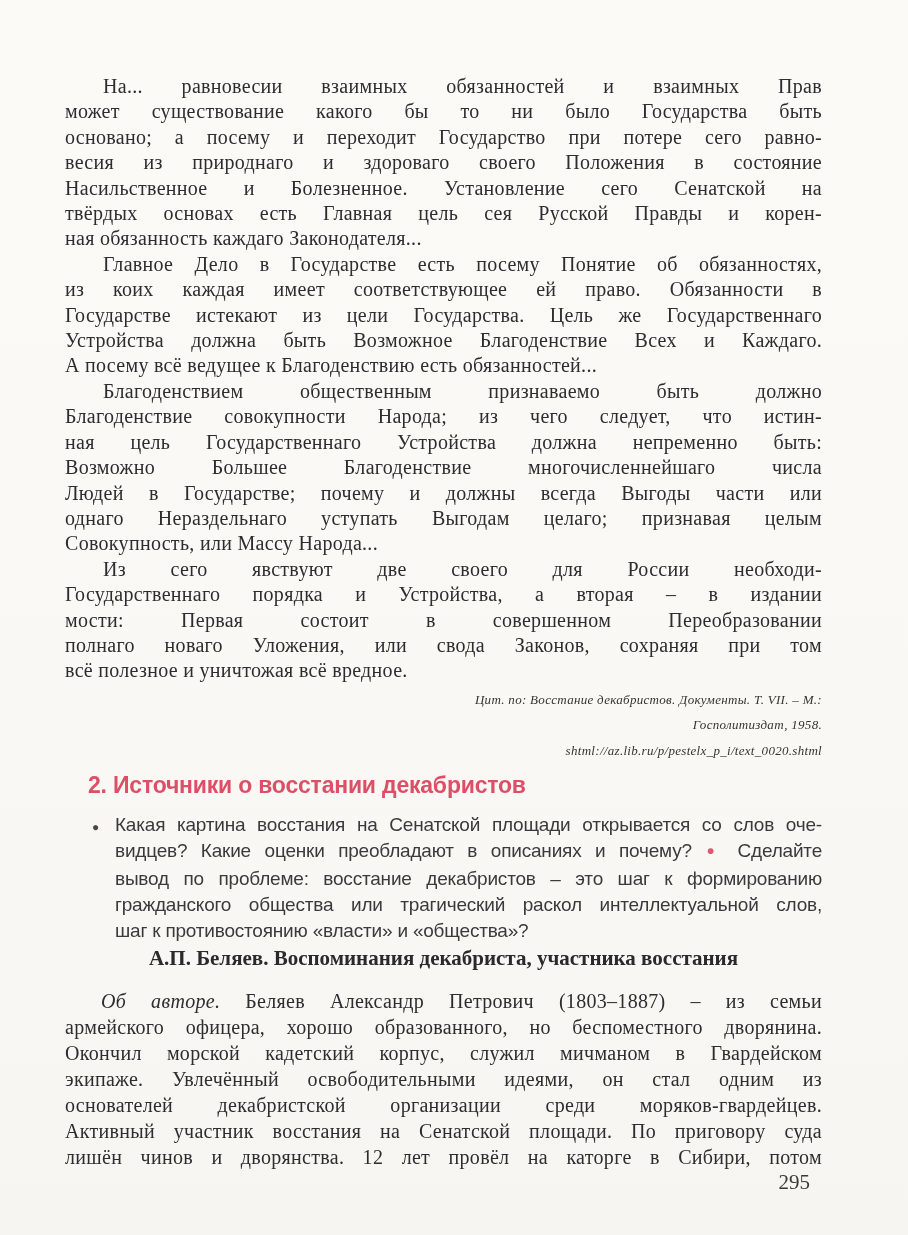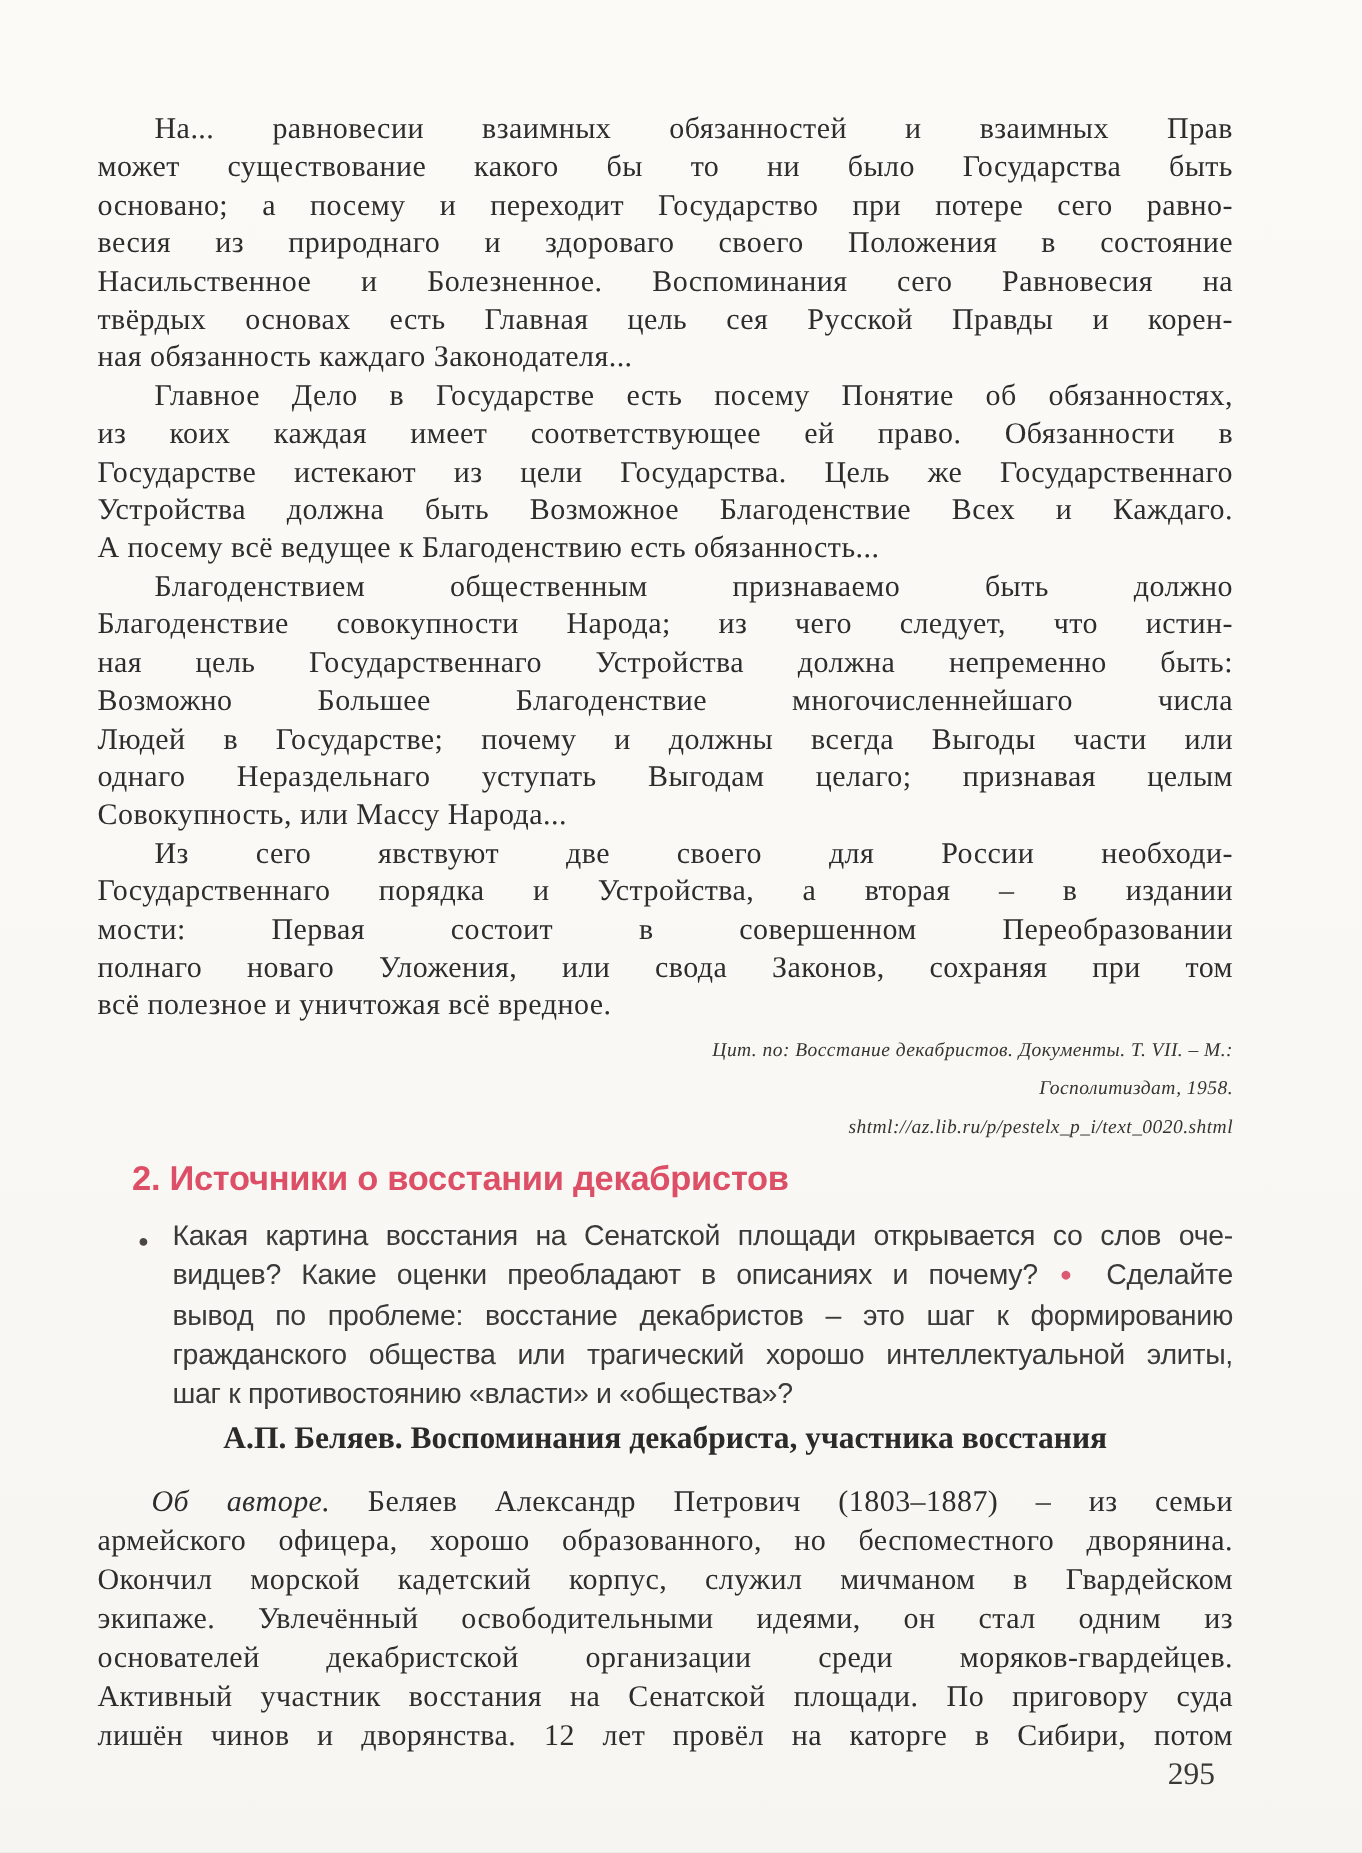--- a/index.html
+++ b/index.html
@@ -65,30 +65,30 @@
 <body>
 
 <div class="page">
 
   <div class="excerpt">
     <div class="para">
         <div class="tline">На... равновесии взаимных обязанностей и взаимных Прав</div>
         <div class="tline">может существование какого бы то ни было Государства быть</div>
         <div class="tline">основано; а посему и переходит Государство при потере сего равно-</div>
         <div class="tline">весия из природнаго и здороваго своего Положения в состояние</div>
-        <div class="tline">Насильственное и Болезненное. Воспоминания сего Равновесия на</div>
+        <div class="tline">Насильственное и Болезненное. Установление сего Сенатской на</div>
         <div class="tline">твёрдых основах есть Главная цель сея Русской Правды и корен-</div>
         <div class="tline tline-last">ная обязанность каждаго Законодателя...</div>
       </div>
     <div class="para">
         <div class="tline">Главное Дело в Государстве есть посему Понятие об обязанностях,</div>
         <div class="tline">из коих каждая имеет соответствующее ей право. Обязанности в</div>
         <div class="tline">Государстве истекают из цели Государства. Цель же Государственнаго</div>
         <div class="tline">Устройства должна быть Возможное Благоденствие Всех и Каждаго.</div>
-        <div class="tline tline-last">А посему всё ведущее к Благоденствию есть обязанность...</div>
+        <div class="tline tline-last">А посему всё ведущее к Благоденствию есть обязанностей...</div>
       </div>
     <div class="para">
         <div class="tline">Благоденствием общественным признаваемо быть должно</div>
         <div class="tline">Благоденствие совокупности Народа; из чего следует, что истин-</div>
         <div class="tline">ная цель Государственнаго Устройства должна непременно быть:</div>
         <div class="tline">Возможно Большее Благоденствие многочисленнейшаго числа</div>
         <div class="tline">Людей в Государстве; почему и должны всегда Выгоды части или</div>
         <div class="tline">однаго Нераздельнаго уступать Выгодам целаго; признавая целым</div>
         <div class="tline tline-last">Совокупность, или Массу Народа...</div>
       </div>
@@ -106,21 +106,21 @@
       </div>
   </div>
 
   <div class="section-heading">2. Источники о восстании декабристов</div>
 
   <span class="q-bullet">●</span>
   <div class="questions">
       <div class="tline">Какая картина восстания на Сенатской площади открывается со слов оче-</div>
       <div class="tline">видцев? Какие оценки преобладают в описаниях и почему? <span class="inline-bullet">●</span> Сделайте</div>
       <div class="tline">вывод по проблеме: восстание декабристов – это шаг к формированию</div>
-      <div class="tline">гражданского общества или трагический хорошо интеллектуальной элиты,</div>
+      <div class="tline">гражданского общества или трагический раскол интеллектуальной слов,</div>
       <div class="tline tline-last">шаг к противостоянию «власти» и «общества»?</div>
     </div>
 
   <div class="subheading">А.П. Беляев. Воспоминания декабриста, участника восстания</div>
 
   <div class="about">
     <div class="tline about-first"><i class="lead">Об авторе.</i><span> Беляев Александр Петрович (1803–1887) – из семьи</span></div>
     <div>
         <div class="tline">армейского офицера, хорошо образованного, но беспоместного дворянина.</div>
         <div class="tline">Окончил морской кадетский корпус, служил мичманом в Гвардейском</div>

